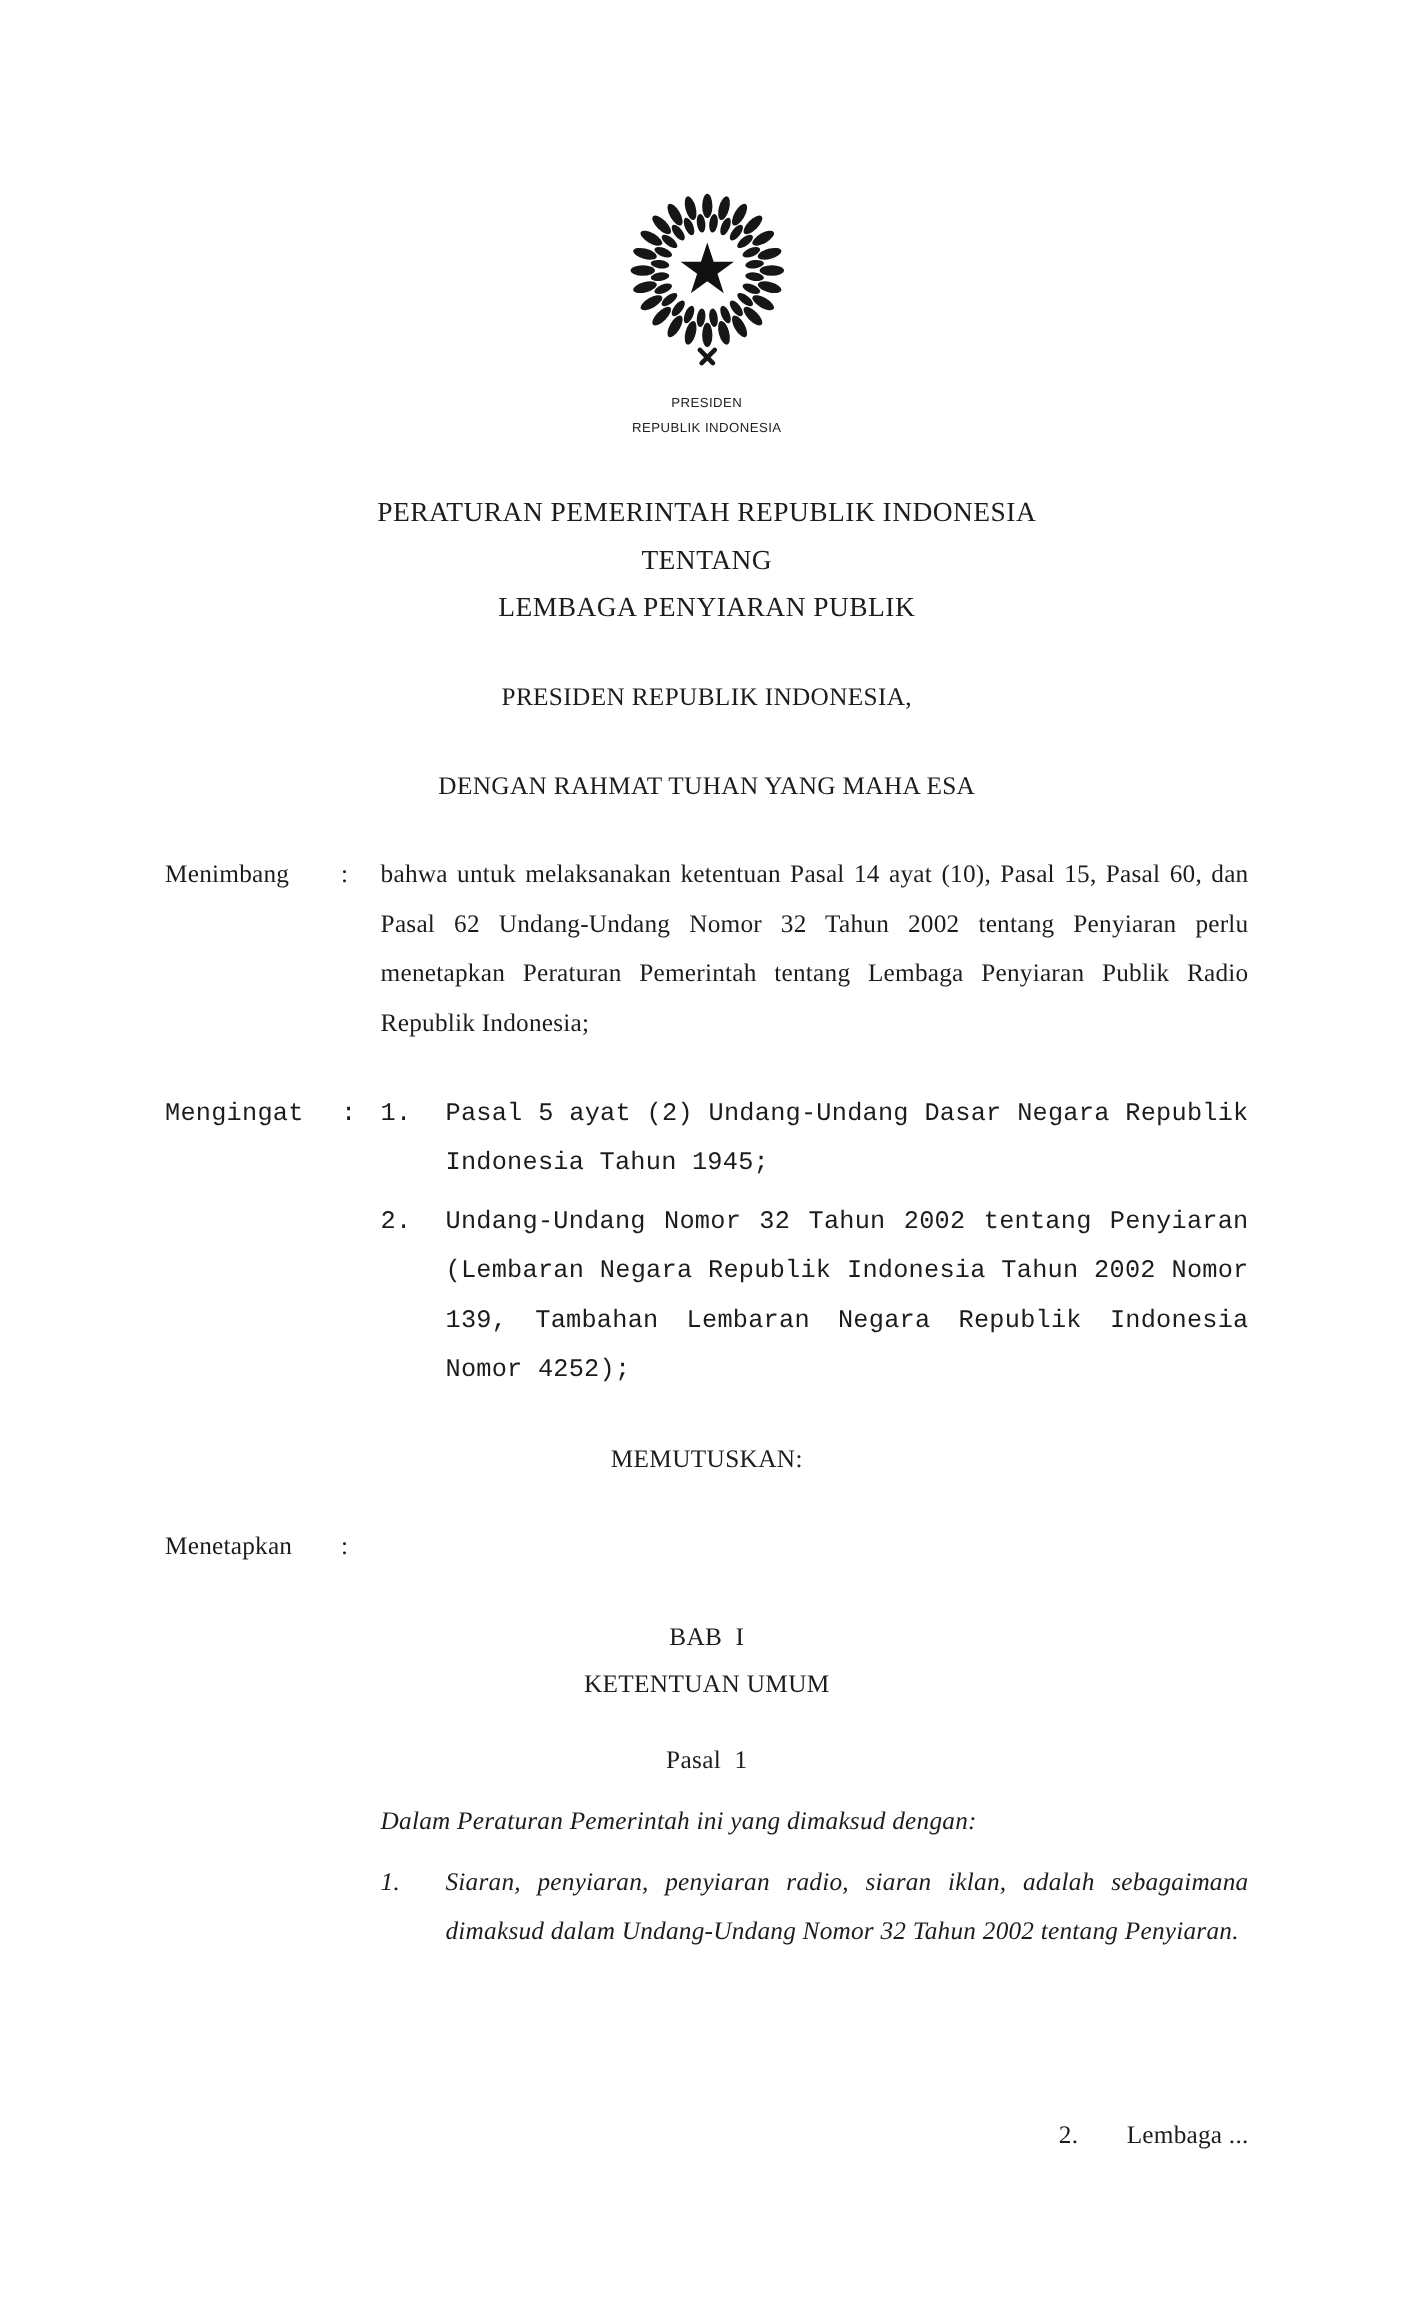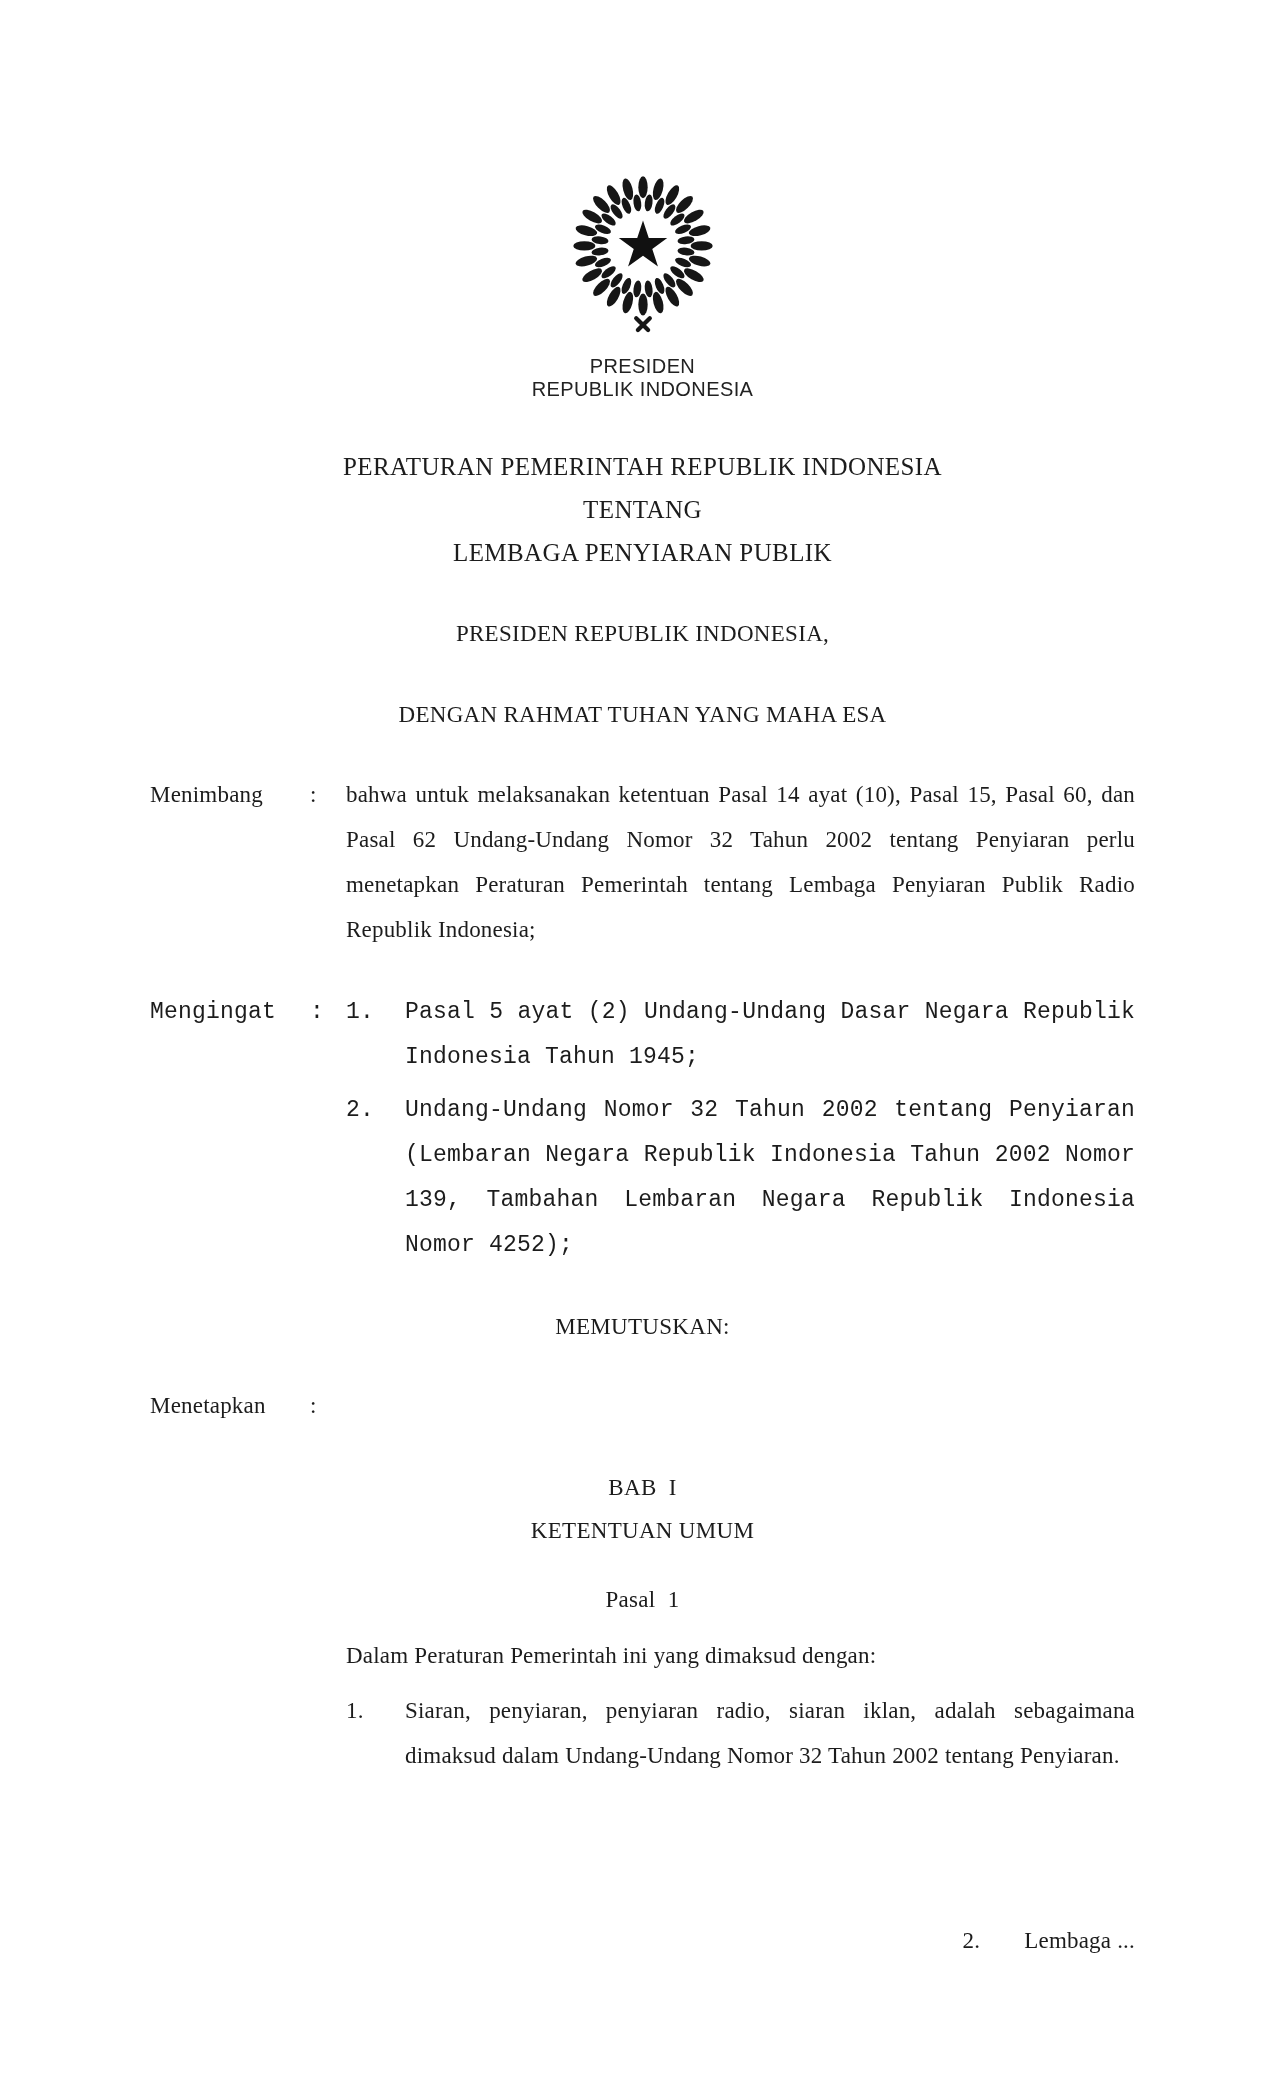--- a/index.html
+++ b/index.html
@@ -20,21 +20,21 @@
     letter-spacing: 0.2px;
     padding: 165px 140px 0 150px;
     overflow: hidden;
   }
   .emblem { text-align: center; }
   .emblem svg { display: inline-block; }
   .org {
     margin-top: 12px;
     text-align: center;
     font-family: "Liberation Sans", sans-serif;
-    font-size: 20px;
+    font-size: 12px;
     line-height: 23px;
     letter-spacing: 0.4px;
     color: #222;
   }
   .title-block {
     margin-top: 44px;
     text-align: center;
     font-size: 25px;
     line-height: 43px;
     letter-spacing: 0.4px;
@@ -60,20 +60,21 @@
     display: grid;
     grid-template-columns: 59px 1fr;
   }
   .num-item + .num-item { margin-top: 8px; }
   .memutuskan { margin-top: 36px; line-height: 45px; }
   .bab-number { margin-top: 38px; }
   .pasal-heading { margin-top: 26px; }
   .pasal-body {
     margin-left: 196px;
     line-height: 45px;
+    font-style: italic;
   }
   .pasal-intro { margin-top: 12px; }
   .pasal-items { margin-top: 10px; }
   .catchword {
     position: absolute;
     top: 1918px;
     right: 140px;
     display: flex;
     gap: 44px;
     line-height: 45px;

